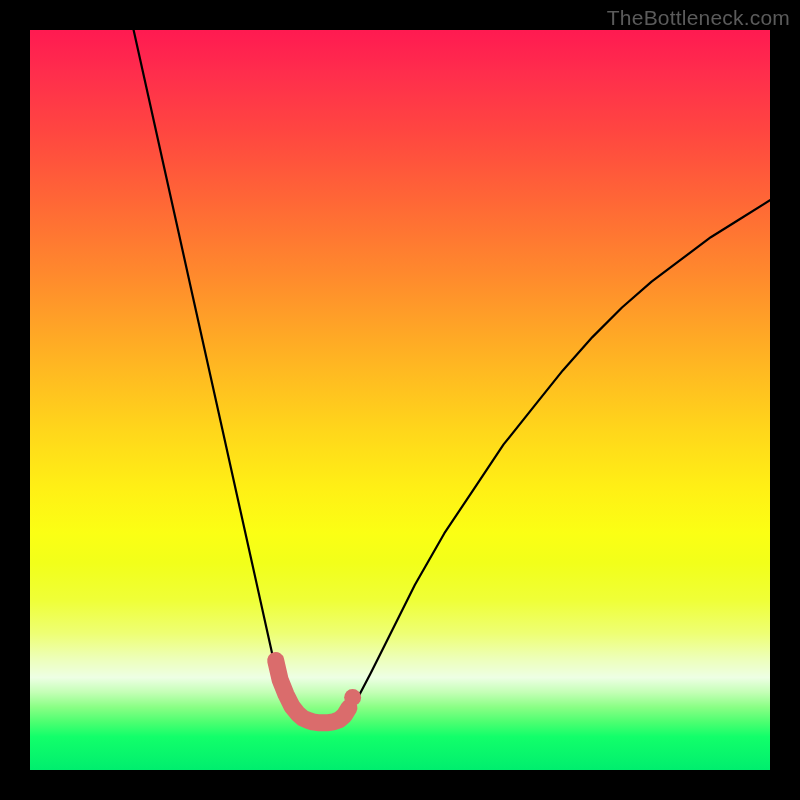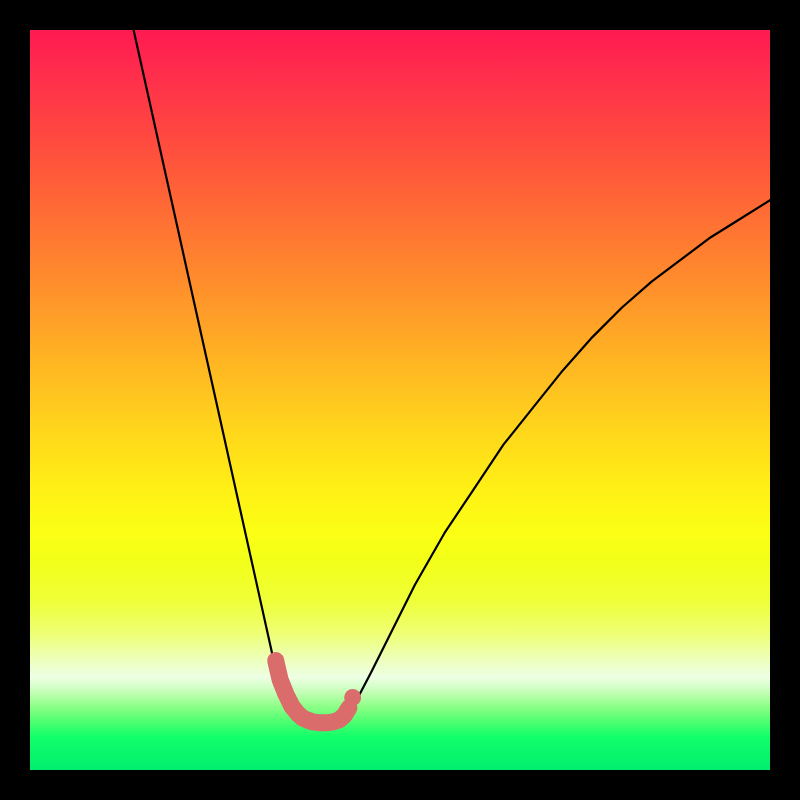--- a/index.html
+++ b/index.html
@@ -71,20 +71,21 @@
     top: 0;
     width: 100%;
     height: 100%;
   }
 </style>
 </head>
 <body>
 
 <div class="frame">
 
+  <div class="watermark">TheBottleneck.com</div>
 
   <div class="plot-area">
     <div class="gradient-bg"></div>
 
     <svg class="curves" viewBox="0 0 740 740" preserveAspectRatio="none">
       <g id="svg-root">
           <path d="M103.60 0.00 L118.40 66.60 L133.20 133.20 L148.00 199.80 L162.80 266.40 L177.60 333.00 L192.40 399.60 L207.20 466.20 L222.00 532.80 L236.80 599.40 L244.20 632.70 L251.60 662.30 L259.00 679.32 L266.40 689.68 L281.20 692.64 L296.00 692.64 L310.80 689.68 L325.60 671.92 L340.40 643.80 L355.20 614.20 L384.80 555.00 L414.40 503.20 L444.00 458.80 L473.60 414.40 L503.20 377.40 L532.80 340.40 L562.40 307.10 L592.00 277.50 L621.60 251.60 L651.20 229.40 L680.80 207.20 L710.40 188.70 L740.00 170.20" fill="none" stroke="#000000" stroke-width="2.2" stroke-linecap="round" stroke-linejoin="round"></path>
           <path d="M245.68 630.48 L250.12 649.72 L256.04 664.52 L261.96 676.36 L267.88 683.76 L273.06 688.20 L278.24 690.42 L282.68 691.90 L287.86 692.64 L293.04 692.64 L298.22 692.64 L303.40 691.90 L309.32 689.68 L314.50 685.24 L318.94 677.84" fill="none" stroke="#da6c6c" stroke-width="17" stroke-linecap="round" stroke-linejoin="round"></path>
           <circle cx="322.64" cy="667.48" r="8.5" fill="#da6c6c"></circle>
         </g>

